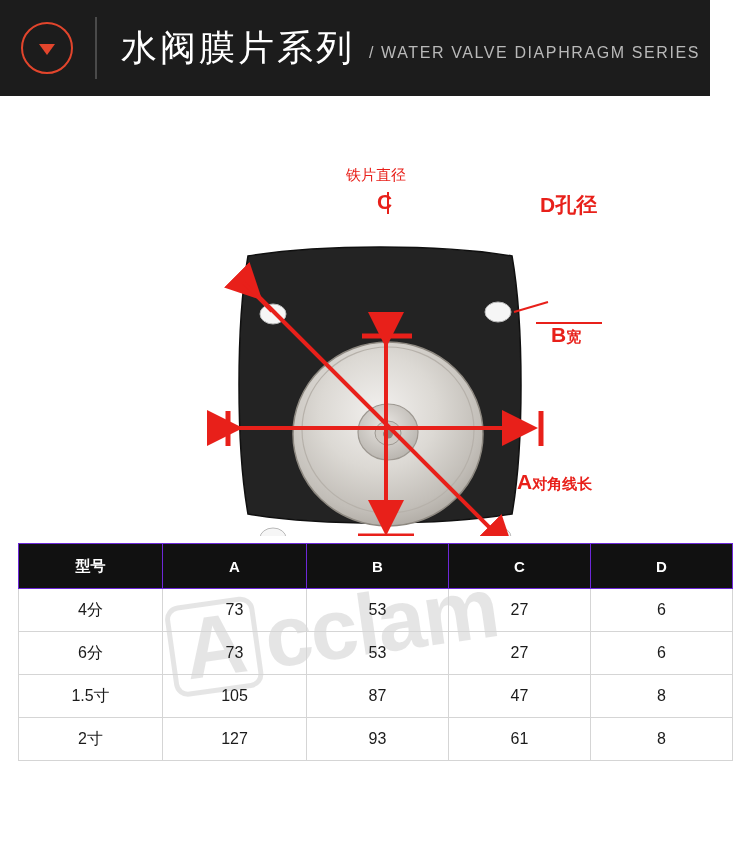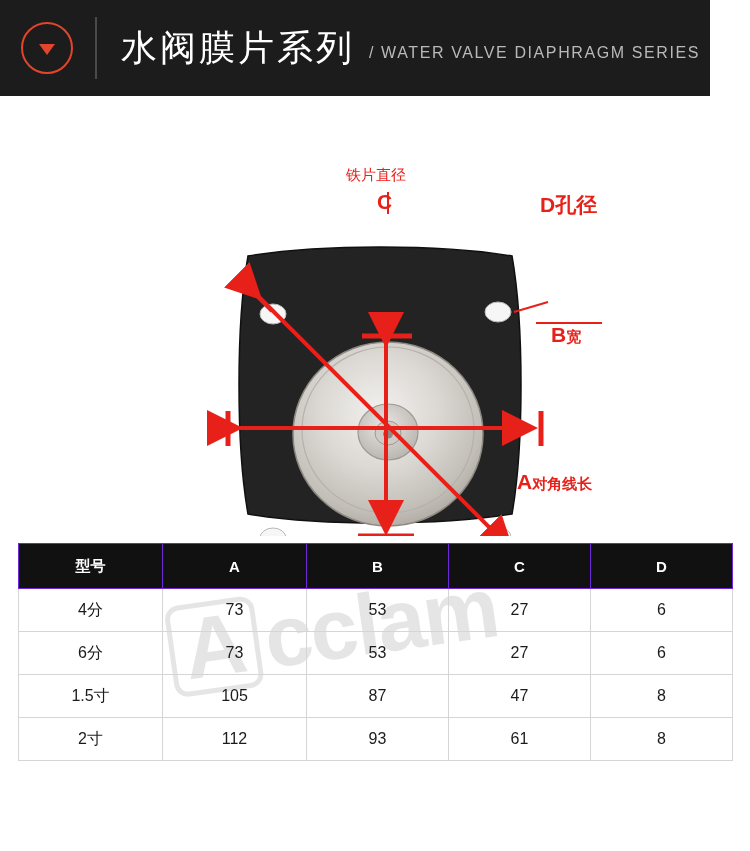--- a/index.html
+++ b/index.html
@@ -268,20 +268,20 @@
       </tr>
       <tr>
         <td>1.5寸</td>
         <td>105</td>
         <td>87</td>
         <td>47</td>
         <td>8</td>
       </tr>
       <tr>
         <td>2寸</td>
-        <td>112</td>
+        <td>127</td>
         <td>93</td>
         <td>61</td>
         <td>8</td>
       </tr>
     </tbody>
   </table>
 </div>
 
 </body></html>

